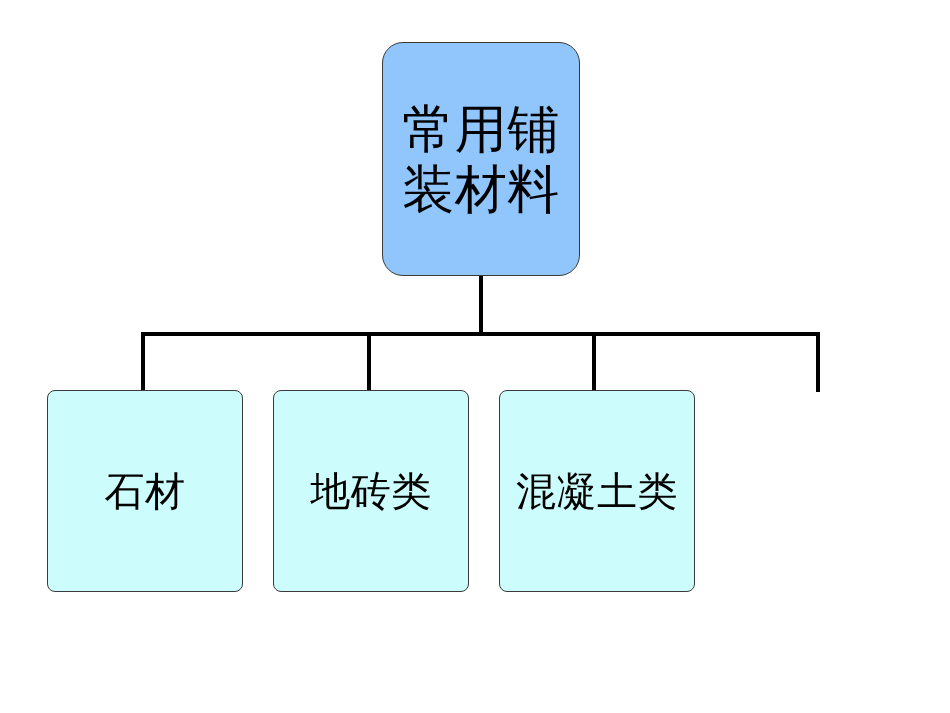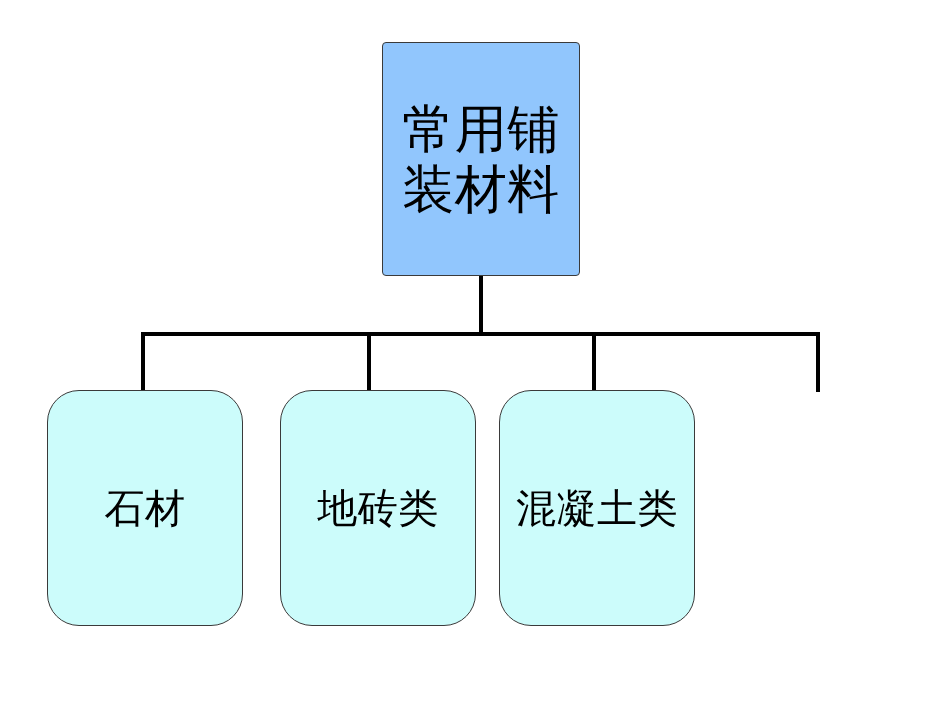--- a/index.html
+++ b/index.html
@@ -39,39 +39,39 @@
     color: #000000;
     line-height: 1.16;
     letter-spacing: 0.5px;
   }
   .node-root {
     left: 382px;
     top: 42px;
     width: 198px;
     height: 234px;
     background: #91c6fd;
-    border-radius: 4px;
+    border-radius: 21px;
     padding: 0 12px;
   }
   .node-root .node-label {
     font-size: 52px;
     width: 172px;
   }
   .node-child {
     top: 390px;
     width: 196px;
-    height: 236px;
+    height: 202px;
     background: #ccfcfb;
-    border-radius: 32px;
+    border-radius: 8px;
   }
   .node-child .node-label {
     font-size: 40px;
   }
   .child-1 { left: 47px; }
-  .child-2 { left: 280px; }
+  .child-2 { left: 273px; }
   .child-3 { left: 499px; }
   .child-4 { left: 720px; }
 </style>
 </head>
 <body>
 
 <div id="diagram-canvas">
 
   <svg class="connector-layer" viewBox="0 0 950 713" width="950" height="713" xmlns="http://www.w3.org/2000/svg">
 

